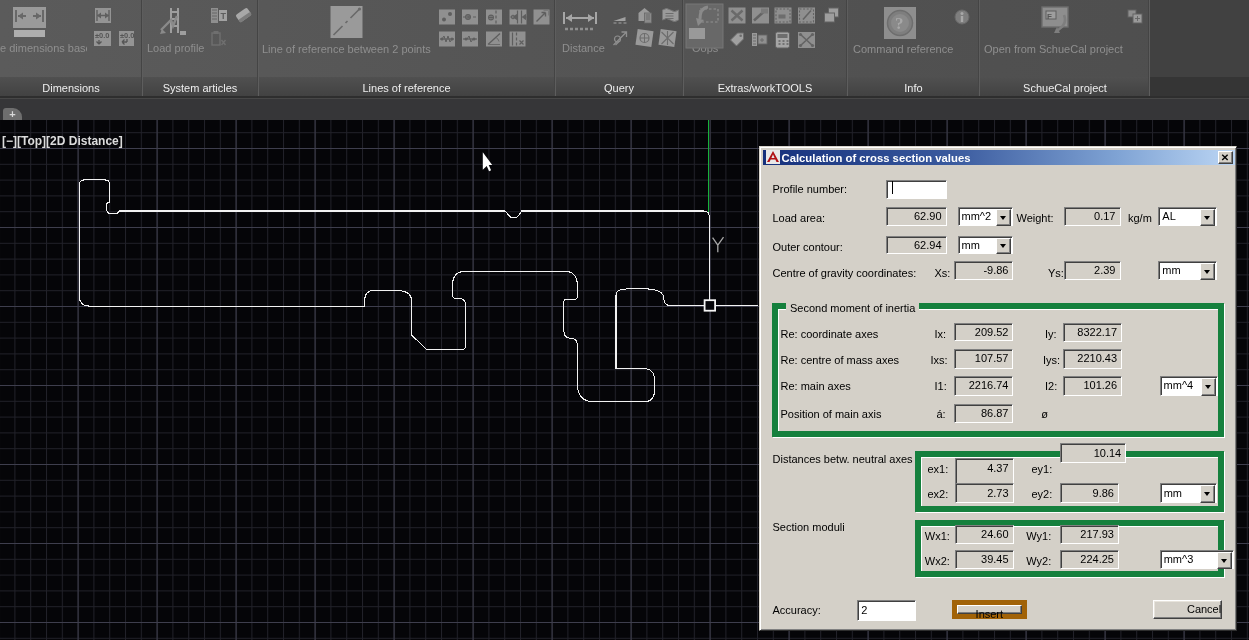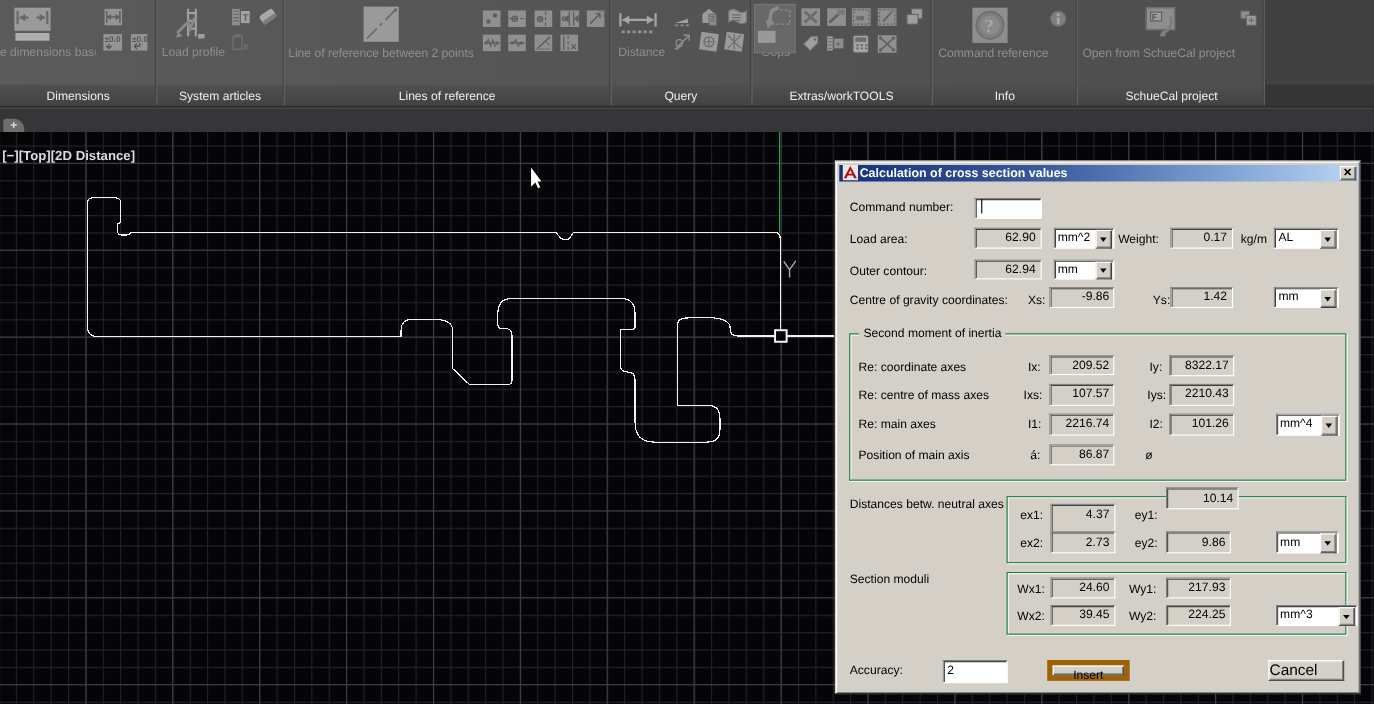--- a/index.html
+++ b/index.html
@@ -24,23 +24,23 @@
 #dlg{position:absolute;left:758.5px;top:146px;width:478.5px;height:485px;background:#d4d0c8;border:1px solid;border-color:#d8d4cc #2e2e2e #2e2e2e #d8d4cc;box-shadow:inset 1px 1px 0 #ffffff,inset -1px -1px 0 #808080;font-size:11px;color:#000}
 #title{position:absolute;left:3px;top:3px;width:472.5px;height:14.5px;background:linear-gradient(90deg,#15307c 0%,#3a5a9e 40%,#7fa3d4 75%,#bcd6f4 100%)}
 #title .ttext{position:absolute;left:19px;top:1.5px;font-size:11.3px;font-weight:bold;color:#fff;white-space:nowrap}
 #closebtn{position:absolute;right:2.5px;top:1px;width:15px;height:12.5px;background:#d4d0c8;border:1px solid;border-color:#fff #404040 #404040 #fff;box-shadow:inset -1px -1px 0 #808080;color:#000;font-size:10px;font-weight:bold;text-align:center;line-height:11px}
 .lbl{position:absolute;font-size:11px;color:#000;white-space:nowrap}
 .fld{position:absolute;background:#d4d0c8;border:1px solid;border-color:#808080 #fff #fff #808080;box-shadow:inset 1px 1px 0 #404040;font-size:11px;text-align:right;padding-right:4px;color:#000}
 .wfld{position:absolute;background:#fff;border:1px solid;border-color:#808080 #fff #fff #808080;box-shadow:inset 1px 1px 0 #404040;font-size:11px;padding-left:3px;color:#000}
 .cmb{position:absolute;background:#fff;border:1px solid;border-color:#808080 #fff #fff #808080;box-shadow:inset 1px 1px 0 #404040;font-size:11px;padding-left:3px;color:#000}
 .arr{position:absolute;right:1px;top:1px;width:15px;background:#d4d0c8;border:1px solid;border-color:#fff #404040 #404040 #fff;box-shadow:inset -1px -1px 0 #808080}
 .arr:after{content:"";position:absolute;left:3px;top:50%;margin-top:-1.5px;border:3.5px solid transparent;border-top:4px solid #000;border-bottom:none}
-.grp{position:absolute;border:1px solid #15803d;box-shadow:inset 1px 1px 0 #fff,1px 1px 0 #fff}
+.grp{position:absolute;border:6px solid #15803d;box-shadow:inset 1px 1px 0 #fff,1px 1px 0 #fff}
 .grp .gt{position:absolute;left:8px;top:-7px;background:#d4d0c8;padding:0 4px;font-size:11px}
-.btn{position:absolute;background:#d4d0c8;border:1px solid;border-color:#fff #404040 #404040 #fff;box-shadow:inset -1px -1px 0 #808080,inset 1px 1px 0 #e8e4dc;font-size:14px;text-align:left;color:#000}
+.btn{position:absolute;background:#d4d0c8;border:1px solid;border-color:#fff #404040 #404040 #fff;box-shadow:inset -1px -1px 0 #808080,inset 1px 1px 0 #e8e4dc;font-size:11px;text-align:right;color:#000}
 .btnd{position:absolute;border:5px solid #a16207;background:#d4d0c8}
 .btnd .inner{position:absolute;left:0;top:0;right:0;bottom:0;border:1px solid;border-color:#fff #404040 #404040 #fff;box-shadow:inset -1px -1px 0 #808080;font-size:11px;text-align:center}
 </style>
 </head>
 <body>
 <div id="root">
 
 <div id="canvas">
 <svg width="1249" height="521" style="position:absolute;left:0;top:0">
 <defs>
@@ -325,40 +325,40 @@
   <div id="title">
     <svg width="14" height="14" style="position:absolute;left:3px;top:0px">
       <rect x="0" y="0" width="14" height="14" fill="#e8e8e8"></rect>
       <path d="M7 1 L13 12 H10.5 L9.3 9.5 H4.7 L3.5 12 H1 Z" fill="#b01116"></path>
       <path d="M7 4.5 L8.6 8 H5.4 Z" fill="#e8e8e8"></path>
     </svg>
     <span class="ttext">Calculation of cross section values</span>
     <div id="closebtn">✕</div>
   </div>
 
-  <div class="lbl" style="left:13px;top:36px">Command number:</div>
+  <div class="lbl" style="left:13px;top:36px">Profile number:</div>
   <div class="wfld" style="left:126.5px;top:32.7px;width:60.5px;height:19.8px"><span style="border-left:1px solid #000;margin-left:2px;height:13px;display:inline-block;vertical-align:middle"></span></div>
 
   <div class="lbl" style="left:13px;top:64.5px">Load area:</div>
   <div class="fld" style="left:126.5px;top:60.3px;width:60.5px;height:18.5px;line-height:16.5px">62.90</div>
   <div class="cmb" style="left:198px;top:60.3px;width:55.2px;height:18.5px;line-height:16.5px">mm^2<span class="arr" style="height:16.5px"></span></div>
   <div class="lbl" style="left:257px;top:64.5px">Weight:</div>
   <div class="fld" style="left:304.5px;top:60.3px;width:56.5px;height:18.5px;line-height:16.5px">0.17</div>
   <div class="lbl" style="left:368.5px;top:64.5px">kg/m</div>
   <div class="cmb" style="left:398.8px;top:60.3px;width:58.4px;height:18.5px;line-height:16.5px">AL<span class="arr" style="height:16.5px"></span></div>
 
   <div class="lbl" style="left:13px;top:94px">Outer contour:</div>
   <div class="fld" style="left:126.5px;top:88.7px;width:60.5px;height:18.5px;line-height:16.5px">62.94</div>
   <div class="cmb" style="left:198px;top:88.7px;width:55.2px;height:18.5px;line-height:16.5px">mm<span class="arr" style="height:16.5px"></span></div>
 
   <div class="lbl" style="left:13px;top:119.5px">Centre of gravity coordinates:</div>
   <div class="lbl" style="left:175px;top:119.5px">Xs:</div>
   <div class="fld" style="left:194.8px;top:114.4px;width:59.2px;height:18.5px;line-height:16.5px">-9.86</div>
   <div class="lbl" style="left:288.5px;top:119.5px">Ys:</div>
-  <div class="fld" style="left:304.5px;top:114.4px;width:56.5px;height:18.5px;line-height:16.5px">1.42</div>
+  <div class="fld" style="left:304.5px;top:114.4px;width:56.5px;height:18.5px;line-height:16.5px">2.39</div>
   <div class="cmb" style="left:398.8px;top:114.4px;width:58.4px;height:18.5px;line-height:16.5px">mm<span class="arr" style="height:16.5px"></span></div>
 
   <div class="grp" style="left:12.5px;top:155.8px;width:452px;height:134.2px">
         <span class="gt">Second moment of inertia</span>
       </div>
   <div class="lbl" style="left:21px;top:180.5px">Re: coordinate axes</div>
   <div class="lbl" style="left:175px;top:180.5px">Ix:</div>
   <div class="fld" style="left:194.8px;top:175.6px;width:59.2px;height:18px;line-height:17.7px">209.52</div>
   <div class="lbl" style="left:285.5px;top:180.5px">Iy:</div>
   <div class="fld" style="left:303.3px;top:175.6px;width:59.3px;height:19.7px;line-height:17.7px">8322.17</div>

